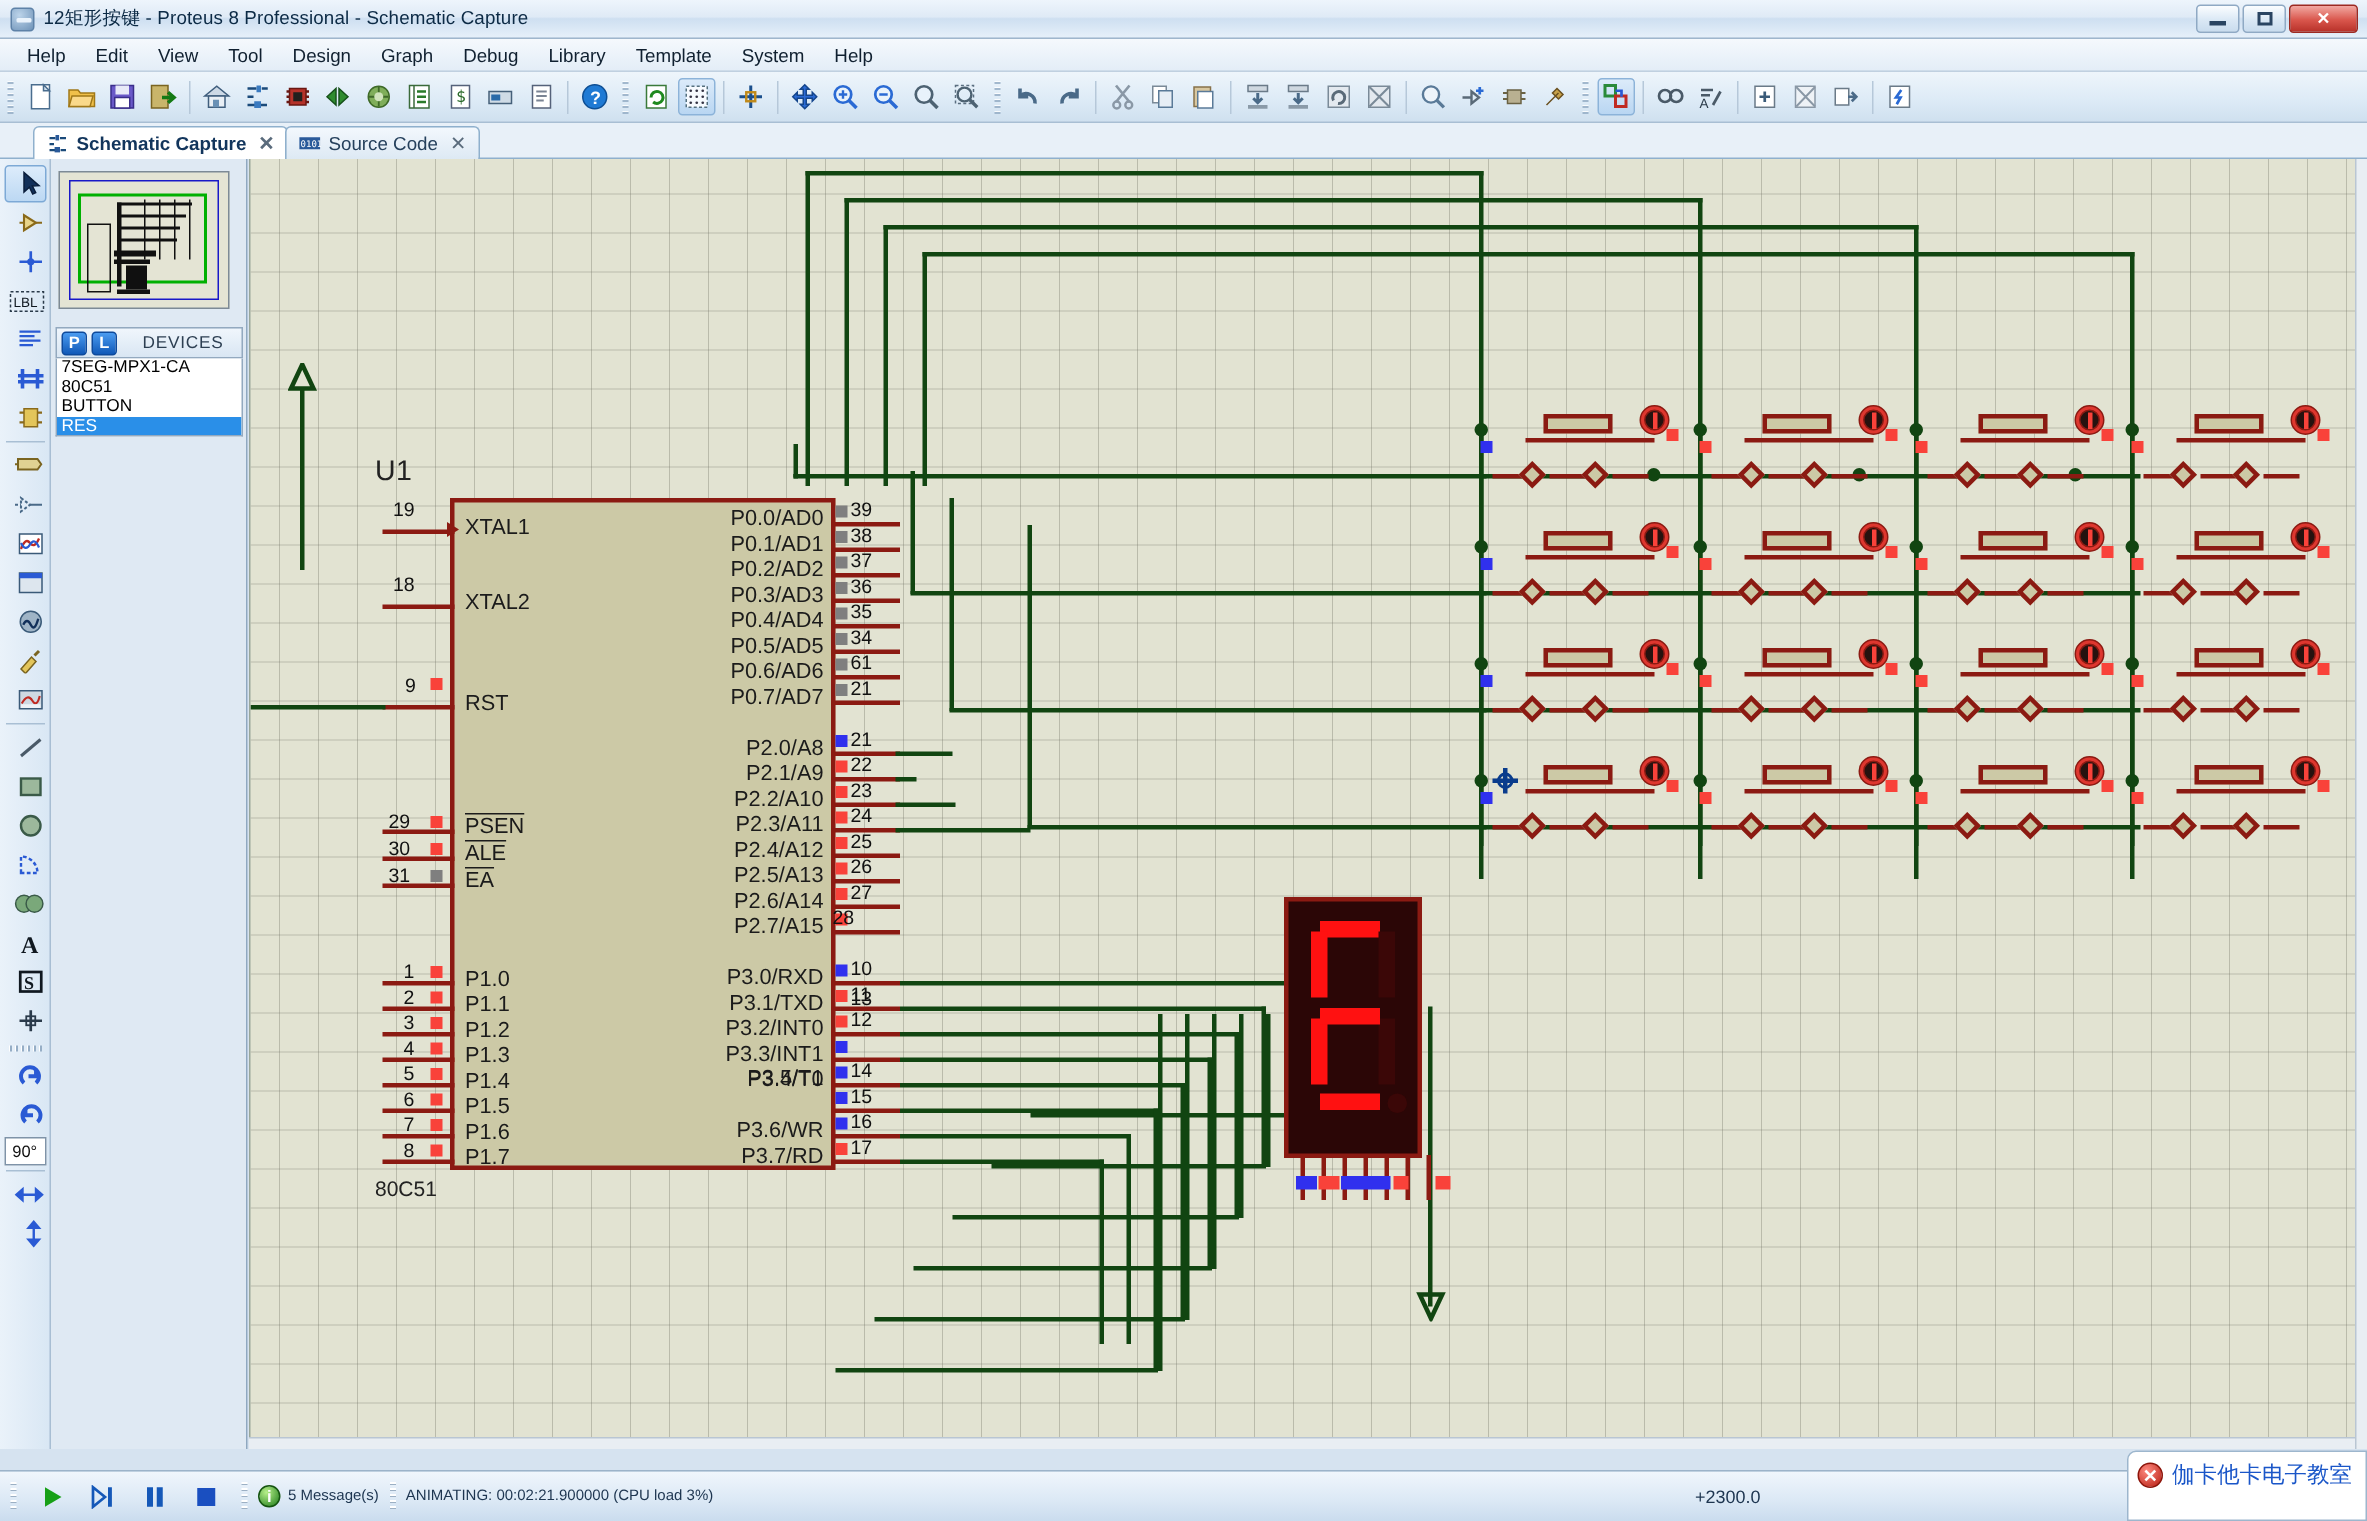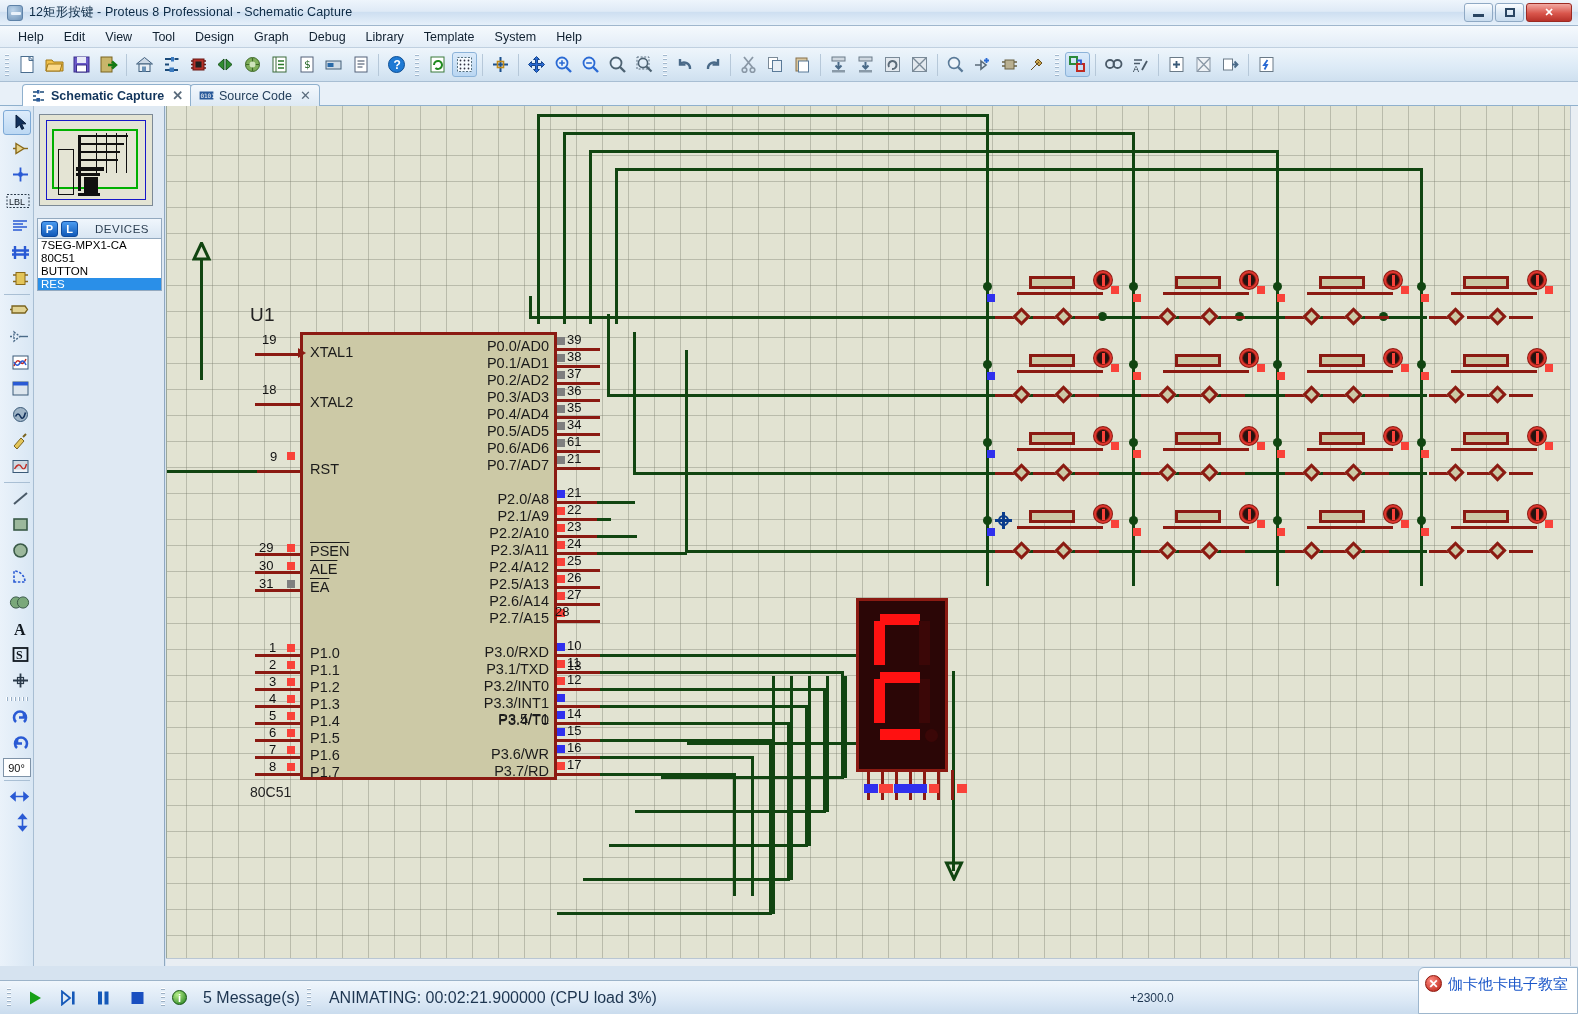--- a/index.html
+++ b/index.html
@@ -251,21 +251,21 @@
   
   .statusbar {
     position: absolute; bottom: 0; left: 0; width: 1578px; height: 34px;
     background: linear-gradient(to bottom,#f0f6fc,#dbe8f5 60%,#cadcee);
     border-top: 1px solid #9cb3c9;
     display: flex; align-items: center;
   }
   .sbtn { width: 34px; height: 26px; display:flex; align-items:center; justify-content:center; }
   .sb-sep { width: 4px; height: 20px; margin: 0 7px;
     background-image: repeating-linear-gradient(to bottom,#ffffff 0 1px,#9cb0c4 1px 2px,transparent 2px 4px); }
-  .sb-text { font-size: 16px; color: #1d3550; margin-left: 11px; }
+  .sb-text { font-size: 10px; color: #1d3550; }
   .msg-ic {
     width: 15px; height: 15px; border-radius: 50%; margin-right: 5px;
     background: radial-gradient(circle at 35% 30%, #b7f08a, #1c7a18);
     border: 1px solid #14540f; color: #fff; font-size: 11px; font-weight: bold;
     display: flex; align-items: center; justify-content: center;
   }
   .coord { position: absolute; left: 1130px; font-size: 12px; color: #1d3550; }
 
   
   .watermark {

